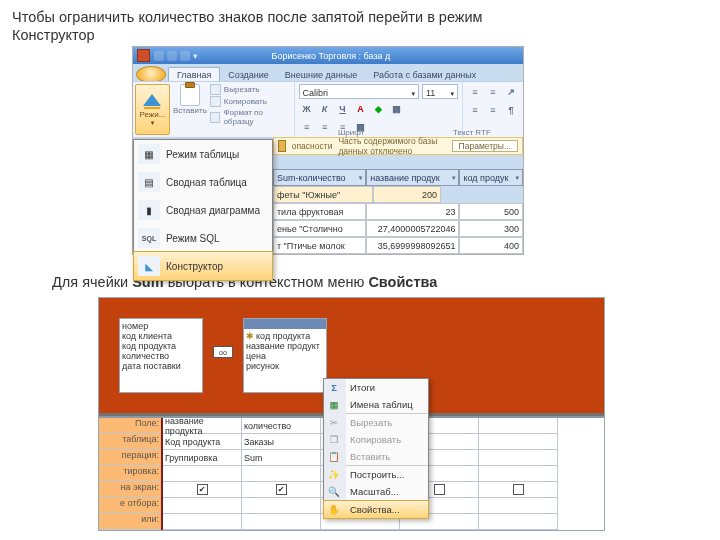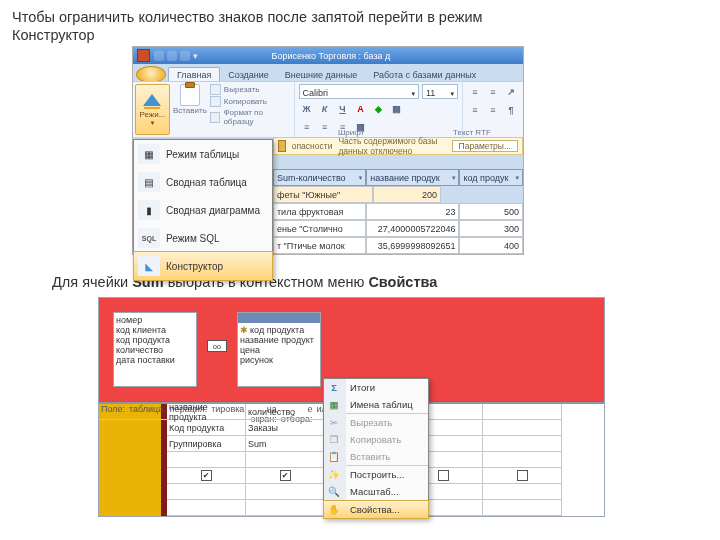--- a/index.html
+++ b/index.html
@@ -48,26 +48,26 @@
   .vm-ic{width:22px;height:20px;display:flex;align-items:center;justify-content:center;background:#eef2f9}
   .warn-bar{background:#fff7dc;border:1px solid #e2c678;height:16px;display:flex;align-items:center;padding:0 4px;gap:6px;font-size:8.5px;color:#7b6530;margin-left:140px}
   .warn-bar .shield{width:10px;height:10px;background:#e3b450;border:1px solid #a37a20}
 
   .tab-q{display:flex}
   .tab-q .t{background:linear-gradient(#fff0cd,#ffd070);border:1px solid #d6a843;padding:1px 7px;font-size:9px;border-radius:2px 2px 0 0;color:#7a5715}
   .grid1{margin-left:140px;display:flex;flex-direction:column}
 
   
   .shot2{width:505px;border:1px solid #9aa6b3;margin:6px 0 0 86px;background:#e7ebef;font-size:9px}
-  .top2{background:#ef4444;height:75px;padding:14px;display:flex;gap:10px;position:relative;border-bottom:1px solid #737373}
+  .top2{background:#c2410c;height:75px;padding:20px;display:flex;gap:10px;position:relative;border-bottom:3px solid #737373}
   .field-box{width:78px;background:#fff;border:1px solid #9aa6b3;font-size:9px;padding:2px}
   .field-box .hdr{background:#6c8ab5;color:#fff;padding:1px 2px;margin:-2px -2px 2px}
   .link-dot{width:18px;height:10px;border:1px solid #555;margin-top:28px;background:#fff;font-size:7px;display:flex;align-items:center;justify-content:center}
   .qgrid{border-top:2px solid #8a97a7;background:#fff;display:flex}
-  .qcol0{width:62px;display:flex;flex-direction:row;border-right:6px solid #7f1d1d;background:#eab308}
+  .qcol0{width:62px;display:flex;flex-direction:column;border-right:2px solid #7f1d1d;background:#fdba74}
   .qlbl{height:15px;font-size:9px;padding:0 2px;border-bottom:1px solid #c0c7d1;text-align:right;color:#555}
   .qcol{width:78px;display:flex;flex-direction:column;border-right:1px solid #c0c7d1}
   .qcell{height:15px;font-size:9px;padding:0 2px;border-bottom:1px solid #c0c7d1;display:flex;align-items:center}
   .chk{width:9px;height:9px;border:1px solid #555;margin:0 auto;display:flex;align-items:center;justify-content:center;font-size:8px}
 
   .ctx-menu{position:absolute;width:104px;background:#fafafa;border:1px solid #868686;box-shadow:2px 2px 5px rgba(0,0,0,.3);font-size:9.5px}
   .ctx-stripe{position:absolute;left:0;top:0;bottom:0;width:22px;background:#e9edf3}
   .cm-item{position:relative;display:flex;align-items:center;height:17px;padding-left:26px;gap:3px}
   .cm-item.hover{background:linear-gradient(#fff1cf,#ffd479);border:1px solid #d5a840;margin:-1px}
   .cm-ic{position:absolute;left:3px;width:14px;height:14px;display:flex;align-items:center;justify-content:center}

